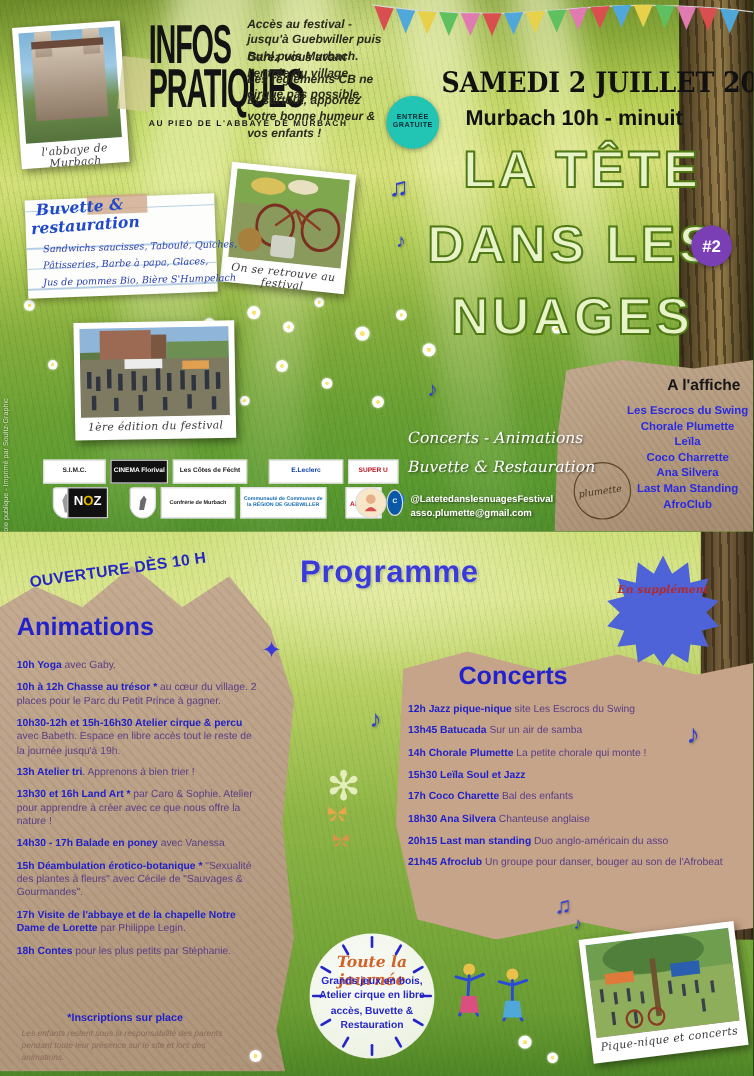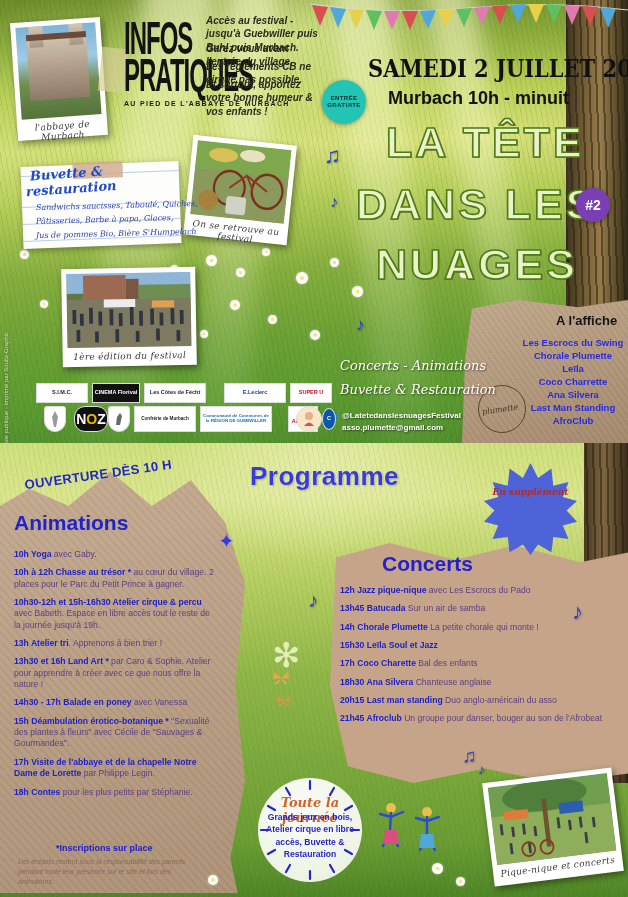--- a/index.html
+++ b/index.html
@@ -373,21 +373,21 @@
     <div class="logo" style="left:92px; top:383px; width:48px; height:20px; background:#111; color:#fff;">CINEMA Florival</div>
     <div class="logo" style="left:144px; top:383px; width:62px; height:20px;">Les Côtes de Fécht</div>
     <div class="logo" style="left:224px; top:383px; width:62px; height:20px; color:#0a3fa8;">E.Leclerc</div>
     <div class="logo" style="left:290px; top:383px; width:42px; height:20px; color:#c1121f;">SUPER U</div>
 
     <div class="logo logo-shield" style="left:44px; top:406px; width:22px; height:26px;">
       <svg width="16" height="20" viewBox="0 0 16 20">
           <path d="M8 2 L11 8 L9 18 L7 18 L5 8 Z" fill="#9a9a9a"></path>
         </svg>
     </div>
-    <div class="logo" style="left:74px; top:406px; width:34px; height:26px; background:#111; color:#fff; font-size:14px;border-radius:11px;">N<span style="color:#e8b800">O</span>Z</div>
+    <div class="logo" style="left:56px; top:406px; width:34px; height:26px; background:#111; color:#fff; font-size:11px;">N<span style="color:#e8b800">O</span>Z</div>
     <div class="logo logo-shield" style="left:108px; top:406px; width:22px; height:26px;">
       <svg width="16" height="20" viewBox="0 0 16 20">
           <path d="M5 16 L6 8 L9 4 L11 7 L9 16 Z" fill="#6a6a6a"></path>
         </svg>
     </div>
     <div class="logo" style="left:134px; top:406px; width:62px; height:26px; font-size:4.6px;">Confrérie de Murbach</div>
     <div class="logo" style="left:200px; top:406px; width:72px; height:26px; font-size:4.4px; color:#1a6fb5;">Communauté de Communes de la RÉGION DE GUEBWILLER</div>
     <div class="logo" style="left:288px; top:406px; width:30px; height:26px; color:#c1121f;">CA ALSACE</div>
     <div class="logo" style="left:296px; top:406px; width:26px; height:26px; border-radius:50%; background:#f7e6c8; font-size:4px;">
       <svg width="18" height="18" viewBox="0 0 18 18">
@@ -426,31 +426,31 @@
       <div class="prog-item"><b>13h30 et 16h Land Art *</b><span> par Caro &amp; Sophie. Atelier pour apprendre à créer avec ce que nous offre la nature !</span></div>
       <div class="prog-item"><b>14h30 - 17h Balade en poney</b><span> avec Vanessa</span></div>
       <div class="prog-item"><b>15h Déambulation érotico-botanique *</b><span> "Sexualité des plantes à fleurs" avec Cécile de "Sauvages &amp; Gourmandes".</span></div>
       <div class="prog-item"><b>17h Visite de l'abbaye et de la chapelle Notre Dame de Lorette</b><span>  par Philippe Legin.</span></div>
       <div class="prog-item"><b>18h Contes</b><span> pour les plus petits par Stéphanie.</span></div>
     </div>
     <div class="inscr" style="left:56px; top:400px;">*Inscriptions sur place</div>
     <div class="disclaimer" style="left:18px; top:414px;">Les enfants restent sous la responsabilité des parents pendant toute leur présence sur le site et lors des animations.</div>
 
     <div class="prog-list" style="left:340px; top:142px; width:270px;">
-      <div class="prog-item"><b>12h Jazz pique-nique</b><span> avec Les Escrocs du Pado</span></div>
+      <div class="prog-item"><b>12h Jazz pique-nique</b><span> site Les Escrocs du Swing</span></div>
       <div class="prog-item"><b>13h45 Batucada</b><span> Sur un air de samba</span></div>
       <div class="prog-item"><b>14h Chorale Plumette</b><span> La petite chorale qui monte !</span></div>
       <div class="prog-item"><b>15h30 Leïla Soul et Jazz</b><span></span></div>
       <div class="prog-item"><b>17h Coco Charette</b><span> Bal des enfants</span></div>
       <div class="prog-item"><b>18h30 Ana Silvera</b><span> Chanteuse anglaise</span></div>
       <div class="prog-item"><b>20h15 Last man standing</b><span> Duo anglo-américain du asso</span></div>
       <div class="prog-item"><b>21h45 Afroclub</b><span> Un groupe pour danser, bouger au son de l'Afrobeat</span></div>
     </div>
 
-    <div class="starburst" style="left:483px; top:18px;">
+    <div class="starburst" style="left:505px; top:18px;">
       <svg width="95" height="95" viewBox="0 0 100 100" style="position:absolute; inset:0;">
         <polygon points="50,2 58,18 72,8 74,26 90,22 84,38 99,42 88,52 99,64 84,68 90,82 74,80 72,96 58,88 50,99 42,88 28,96 26,80 10,82 16,68 1,64 12,52 1,42 16,38 10,22 26,26 28,8 42,18" fill="#4f63d8"></polygon>
       </svg>
       <div class="sb-label1">En supplément</div>
     </div>
 
     <div class="circle-badge" style="left:258px; top:335px;">
       <svg width="104" height="104" viewBox="0 0 104 104" style="position:absolute; inset:0;">
         <g stroke="#2626c8" stroke-width="2.2" stroke-linecap="round">
           <line x1="52" y1="3" x2="52" y2="11"></line>

